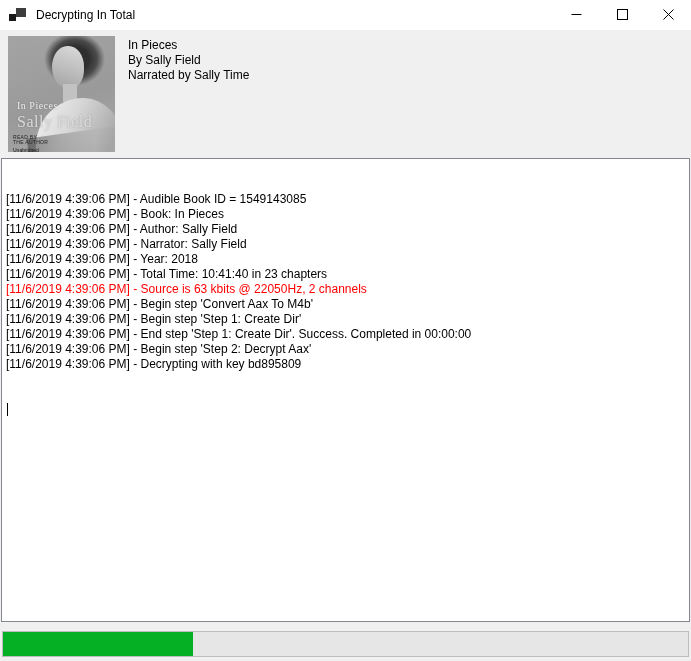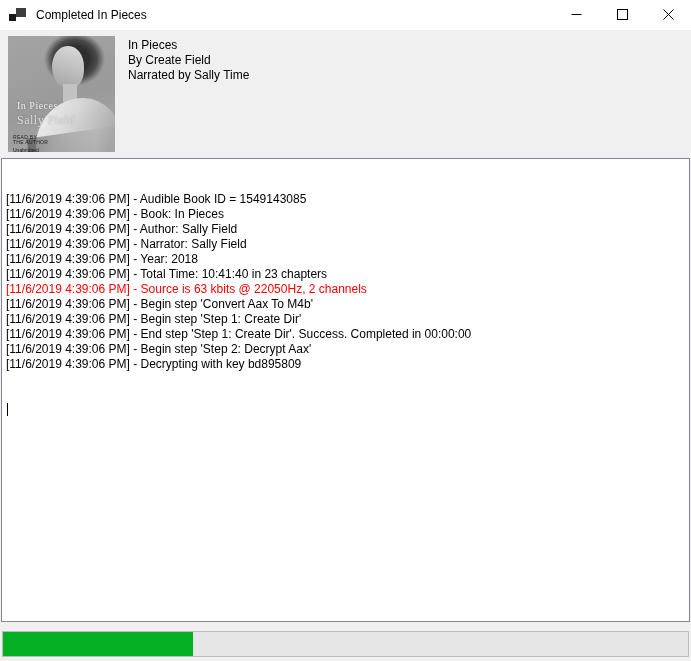--- a/index.html
+++ b/index.html
@@ -57,21 +57,21 @@
     position: absolute; left: 20px; top: 96px; width: 95px; height: 26px;
     background: linear-gradient(100deg, rgba(60,60,60,.55), rgba(150,150,150,.15) 70%);
     transform: rotate(-8deg);
   }
   .cover-title {
     position: absolute; left: 9px; top: 64px; font-family: "Liberation Serif", "DejaVu Serif", serif;
     font-size: 10px; color: #ededed; letter-spacing: .5px; text-shadow: 0 0 2px rgba(0,0,0,.25);
   }
   .cover-author {
     position: absolute; left: 9px; top: 77px; font-family: "Liberation Serif", "DejaVu Serif", serif;
-    font-size: 12px; color: #dcdcdc; letter-spacing: .5px; text-shadow: 0 0 2px rgba(0,0,0,.25);
+    font-size: 16px; color: #dcdcdc; letter-spacing: .5px; text-shadow: 0 0 2px rgba(0,0,0,.25);
   }
   .cover-fineprint {
     position: absolute; left: 5px; top: 99px; font-size: 5px; line-height: 5px;
     color: #1f1f1f; letter-spacing: .3px;
   }
   .cover-unabridged { position: absolute; left: 5px; top: 111px; font-size: 5px; color: #111; }
 
   
   .book-info { position: absolute; left: 128px; top: 8px; font-size: 12px; color: #000; line-height: 15px; }
 
@@ -95,21 +95,21 @@
 </head>
 <body>
 
 <div>
 
   <div class="title-bar">
     <div class="app-icon">
       <div class="sq-small"></div>
       <div class="sq-big"></div>
     </div>
-    <span class="window-title">Completed In Pieces</span>
+    <span class="window-title">Decrypting In Total</span>
     <div class="controls">
       <button class="ctrl-btn">
         <span>
           <svg width="11" height="11" viewBox="0 0 11 11">
               <line x1="0.5" y1="5.5" x2="10.5" y2="5.5" stroke="#000" stroke-width="1"></line>
             </svg>
         </span>
       </button>
       <button class="ctrl-btn">
         <span>
@@ -141,21 +141,21 @@
       <div class="cover-author">Sally Field</div>
       <div class="cover-fineprint">
         <div>READ BY</div>
         <div>THE AUTHOR</div>
       </div>
       <div class="cover-unabridged">Unabridged</div>
     </div>
 
     <div class="book-info">
       <div>In Pieces</div>
-      <div>By Create Field</div>
+      <div>By Sally Field</div>
       <div>Narrated by Sally Time</div>
     </div>
 
     <div class="log-box">
       <div><div class="log-line">[11/6/2019 4:39:06 PM] - Audible Book ID = 1549143085</div><div class="log-line">[11/6/2019 4:39:06 PM] - Book: In Pieces</div><div class="log-line">[11/6/2019 4:39:06 PM] - Author: Sally Field</div><div class="log-line">[11/6/2019 4:39:06 PM] - Narrator: Sally Field</div><div class="log-line">[11/6/2019 4:39:06 PM] - Year: 2018</div><div class="log-line">[11/6/2019 4:39:06 PM] - Total Time: 10:41:40 in 23 chapters</div><div class="log-line" style="color: rgb(255, 0, 0);">[11/6/2019 4:39:06 PM] - Source is 63 kbits @ 22050Hz, 2 channels</div><div class="log-line">[11/6/2019 4:39:06 PM] - Begin step 'Convert Aax To M4b'</div><div class="log-line">[11/6/2019 4:39:06 PM] - Begin step 'Step 1: Create Dir'</div><div class="log-line">[11/6/2019 4:39:06 PM] - End step 'Step 1: Create Dir'. Success. Completed in 00:00:00</div><div class="log-line">[11/6/2019 4:39:06 PM] - Begin step 'Step 2: Decrypt Aax'</div><div class="log-line">[11/6/2019 4:39:06 PM] - Decrypting with key bd895809</div></div>
       <div class="caret"></div>
     </div>
 
     <div class="progress">
       <div class="progress-fill" style="width: 27.7%; background: rgb(6, 176, 37);"></div>

